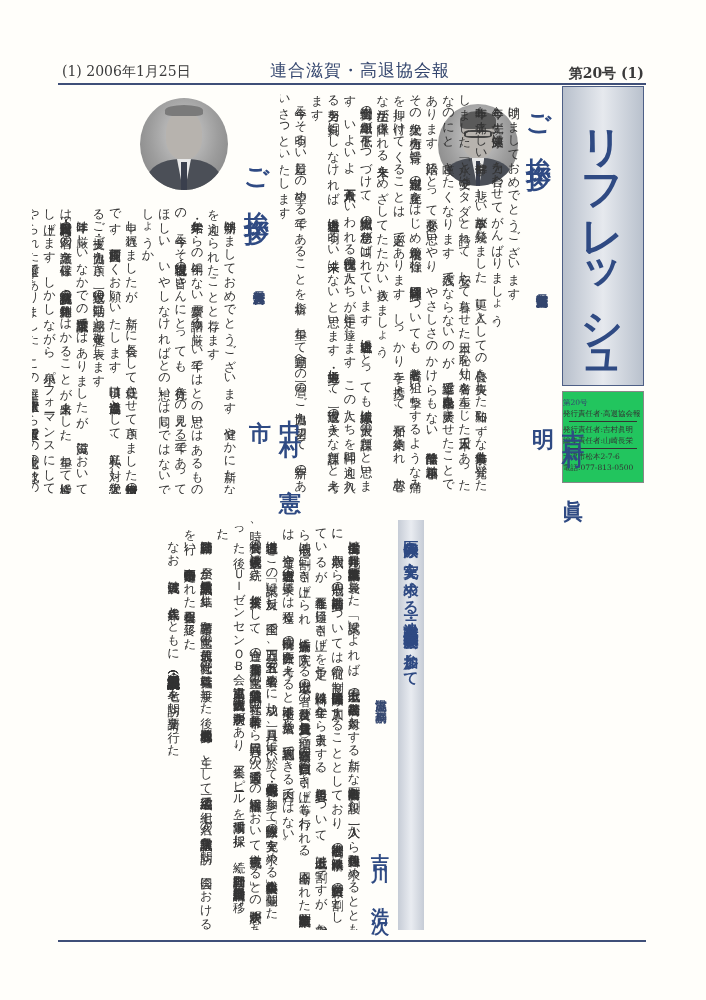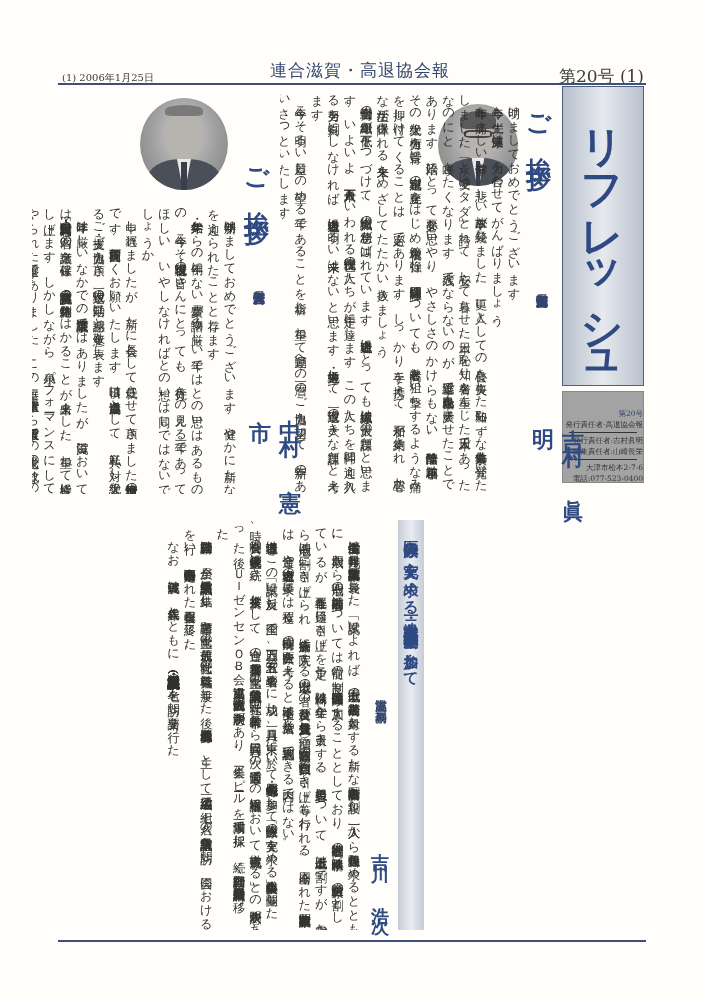--- a/index.html
+++ b/index.html
@@ -1,41 +1,41 @@
 <!DOCTYPE html>
 <html><head>
 <meta charset="utf-8">
 <style>
   html, body { margin:0; padding:0; }
   body {
     width:706px; height:1000px; background:#fffefa; position:relative; overflow:hidden;
     font-family:"DejaVu Serif","Liberation Serif",serif; color:#2e2e2e;
   }
   .header { position:absolute; left:58px; top:55px; width:588px; height:30px; }
-  .header .left { position:absolute; left:4px; top:8px; font-size:10px; color:#3a3a3a;margin-top:8px; }
+  .header .left { position:absolute; left:4px; top:8px; font-size:14px; color:#3a3a3a; }
   .header .center { position:absolute; left:16px; right:0; top:4px; text-align:center; font-size:17px; font-family:"DejaVu Sans",sans-serif; color:#34466e; letter-spacing:1px; }
-  .header .right { position:absolute; right:2px; top:10px; font-size:17px; color:#3a3a3a; }
+  .header .right { position:absolute; right:2px; top:10px; font-size:14px; color:#3a3a3a;font-weight:bold; }
   .rule { position:absolute; background:#3f4f78; height:2px; }
 
   .masthead {
     position:absolute; left:562px; top:86px; width:82px; height:300px;
     border:1px solid #4e5f86;
     background:linear-gradient(90deg,#b8c0cc 0%,#e6e9ee 50%,#b9c1cd 100%);
     box-sizing:border-box;
   }
   .masthead-title {
     position:absolute; left:0; right:0; top:8px; bottom:8px;
     writing-mode:vertical-rl; text-orientation:upright;
     font-family:"DejaVu Sans",sans-serif; font-weight:bold; font-size:42px; line-height:82px;
     color:#2f4a83; letter-spacing:-2px; text-align:center;
   }
   .infobox {
     position:absolute; left:562px; top:391px; width:82px; height:92px;
-    border:1px solid #888; box-sizing:border-box; background:#a3a3a3;
-    font-size:7.5px; text-align:right; color:#333; line-height:11px; padding-top:16px;
+    border:1px solid #888; box-sizing:border-box; background:#22c55e;
+    font-size:7.5px; text-align:left; color:#333; line-height:11px; padding-top:5px;
   }
   .infobox .sep { border-top:1px solid #333; margin:2px 6px; }
   .infobox .issue { color:#34466e; }
 
   .vtext {
     position:absolute; writing-mode:vertical-rl; text-orientation:upright;
     font-size:12.2px; line-height:16.4px; color:#333; white-space:pre-wrap; overflow:hidden;
   }
   .heading {
     position:absolute; writing-mode:vertical-rl; text-orientation:upright;
@@ -85,21 +85,21 @@
   <div class="masthead-title">リフレッシュ滋賀</div>
 </div>
 <div class="infobox">
   <div class="issue">第20号</div>
   <div>発行責任者·高退協会報</div>
   <div class="sep"></div>
   <div>発行責任者:吉村眞明</div>
   <div>編集責任者:山崎長栄</div>
   <div class="sep"></div>
   <div>大津市松本2-7-6</div>
-  <div>電話:077-523-0400</div>
+  <div>電話:077-813-0500</div>
 </div>
 
 <div class="heading" style="left:522px;top:98px;height:110px;">ご挨拶</div>
 <div class="role" style="left:533px;top:285px;height:120px;">連合滋賀高退協会長</div>
 <div class="name" style="left:529px;top:412px;height:95px;">吉村　眞明</div>
 <div class="photo" style="left:438px;top:104px;width:80px;height:82px;">
   <div class="suit"></div>
     <div class="shirt"></div>
     <div class="tie"></div>
   <div class="face"></div>

